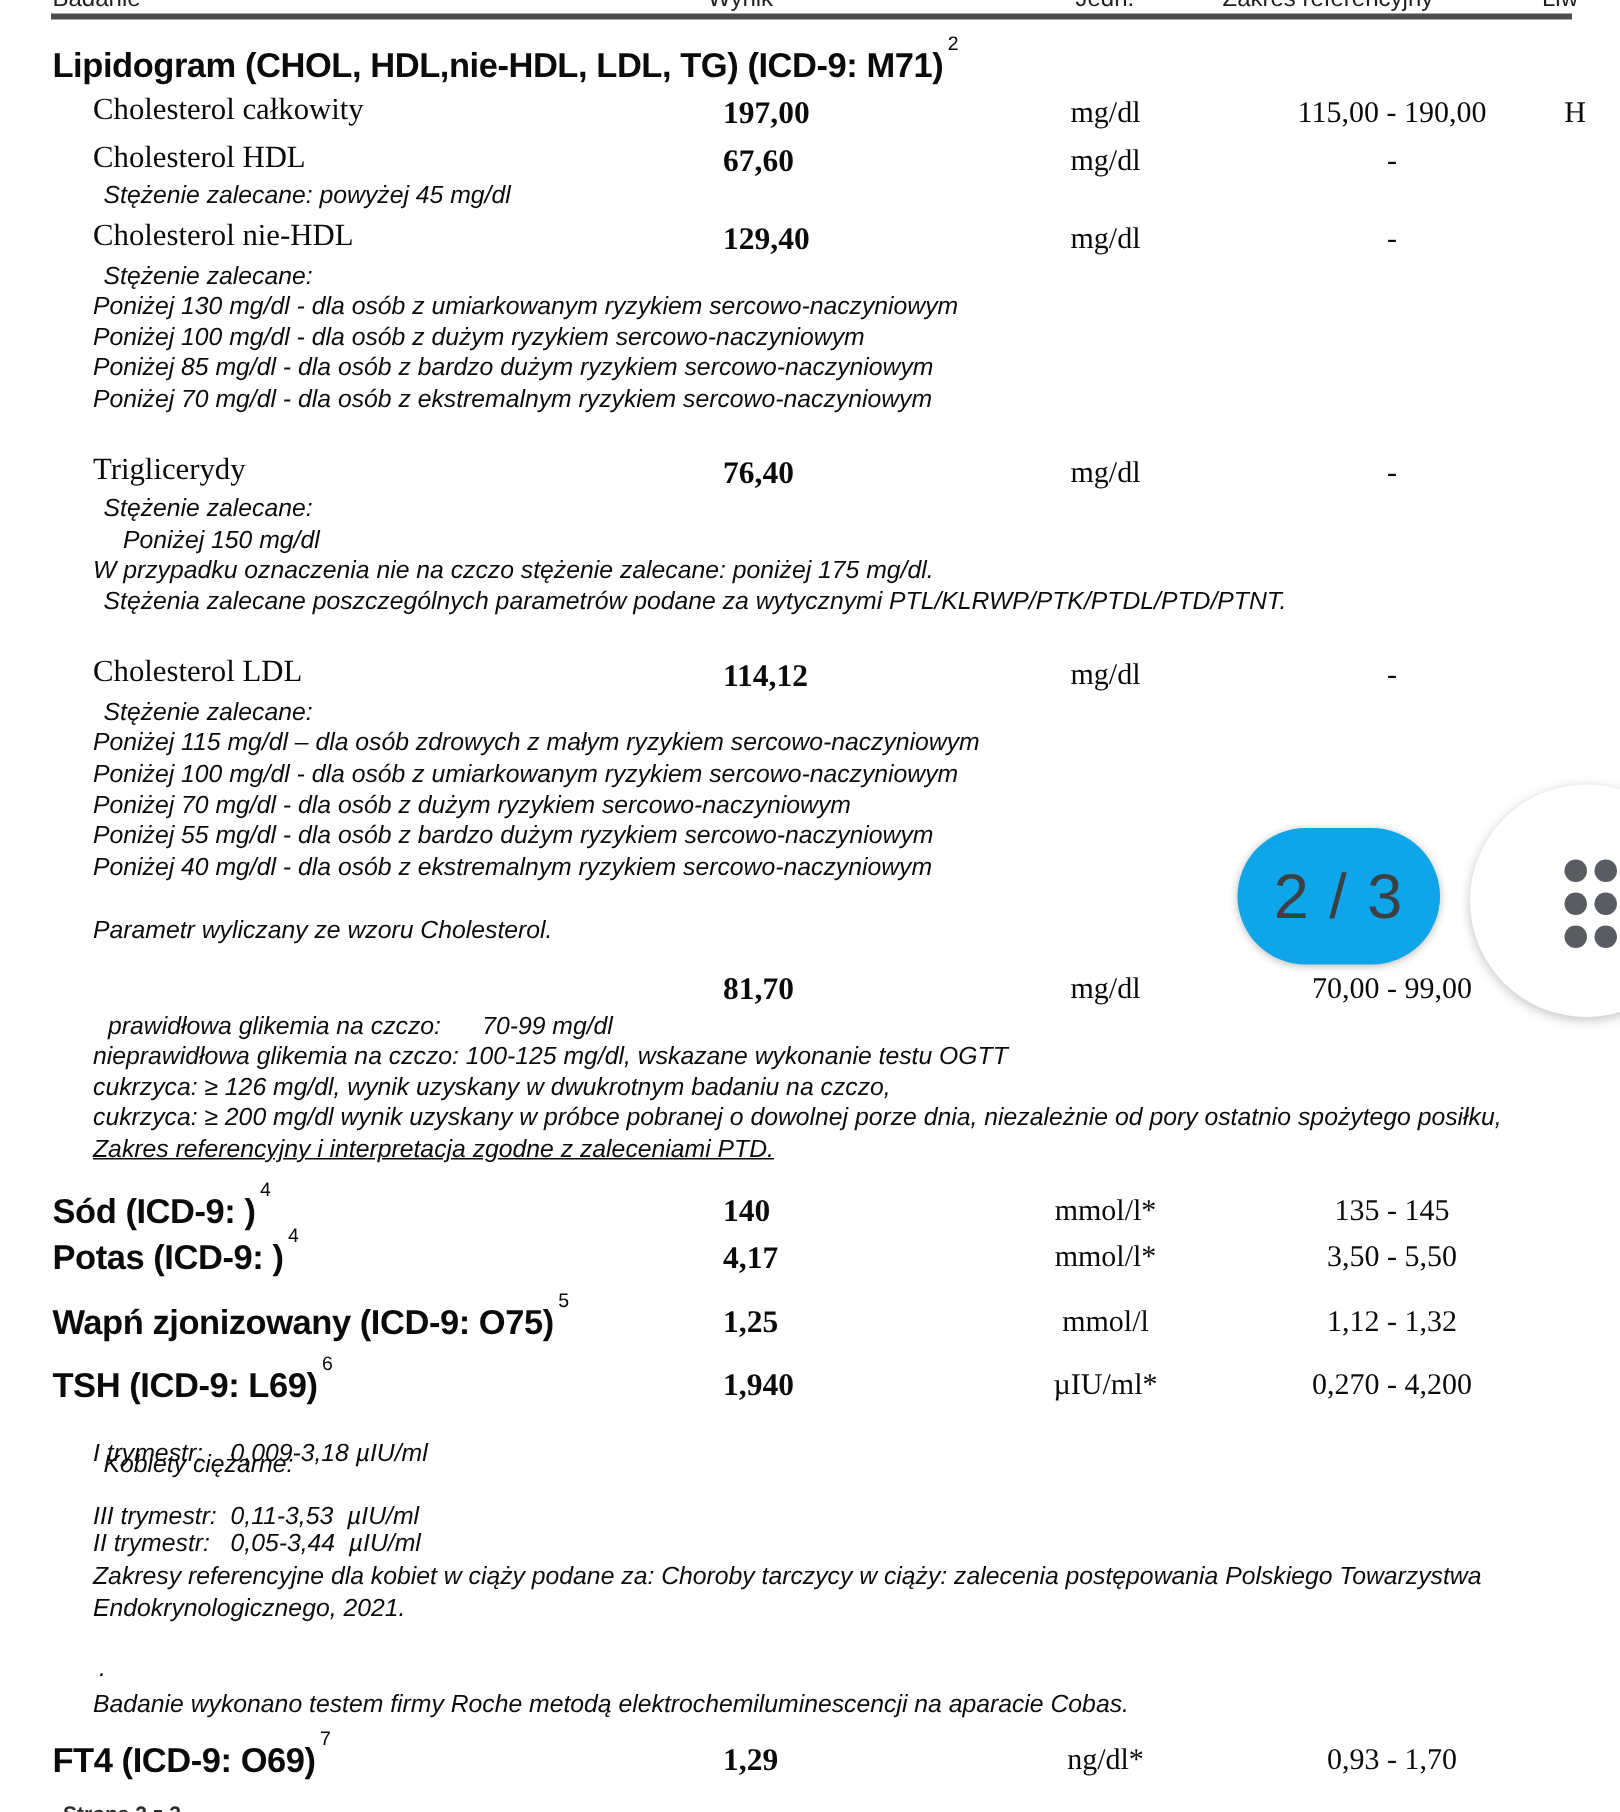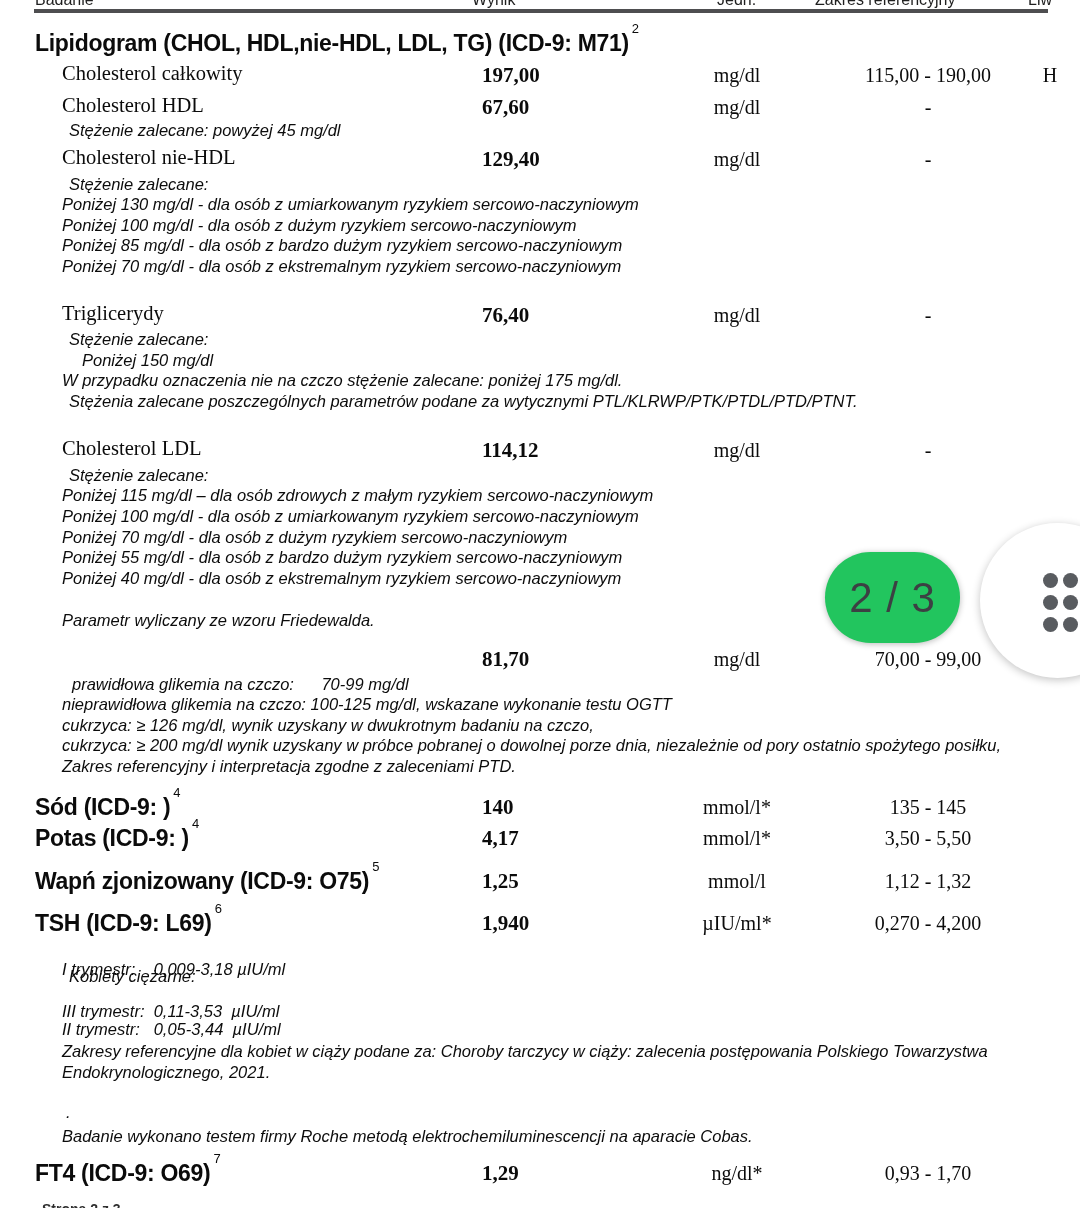--- a/index.html
+++ b/index.html
@@ -20,21 +20,21 @@
   .row.sans .name, .row.section .name { left:35px; font:bold 23px "Liberation Sans", sans-serif; letter-spacing:-0.3px; }
   .row .value { position:absolute; left:482px; top:1px; font:bold 21px "Liberation Serif", serif; }
   .row .unit  { position:absolute; left:657px; top:2px; width:160px; text-align:center; font:20px "Liberation Serif", serif; }
   .row .range { position:absolute; left:838px; top:2px; width:180px; text-align:center; font:20px "Liberation Serif", serif; }
   .row .flag  { position:absolute; left:1025px; top:2px; width:50px; text-align:center; font:20px "Liberation Serif", serif; }
   .row .note-text { position:absolute; top:0; font:italic 16.5px "Liberation Sans", sans-serif; color:#0c0c0c; white-space:pre; }
   sup.fn { font:400 13px "Liberation Sans",sans-serif; position:relative; top:-9px; margin-left:3px; }
   
   .page-pill {
     position:absolute; left:825px; top:552px; width:135px; height:91px;
-    background:#22c55e; border-radius:46px; box-shadow:0 1px 6px rgba(0,0,0,.28);
+    background:#0ea5e9; border-radius:46px; box-shadow:0 1px 6px rgba(0,0,0,.28);
     display:flex; align-items:center; justify-content:center; z-index:5;
   }
   .page-pill span { font:400 42px "Liberation Sans",sans-serif; color:#3c4043; letter-spacing:1px; }
   .fab {
     position:absolute; left:980px; top:523px; width:155px; height:155px;
     background:#ffffff; border-radius:50%; box-shadow:0 2px 8px rgba(0,0,0,.24); z-index:5;
   }
   .dots {
     position:absolute; left:63px; top:50px;
     display:grid; grid-template-columns:15px 15px; grid-auto-rows:15px;
@@ -135,41 +135,41 @@
       <div class="row note" style="top: 528px;">
         <span class="note-text" style="left: 62px;">Poniżej 70 mg/dl - dla osób z dużym ryzykiem sercowo-naczyniowym</span>
       </div>
       <div class="row note" style="top: 548px;">
         <span class="note-text" style="left: 62px;">Poniżej 55 mg/dl - dla osób z bardzo dużym ryzykiem sercowo-naczyniowym</span>
       </div>
       <div class="row note" style="top: 569px;">
         <span class="note-text" style="left: 62px;">Poniżej 40 mg/dl - dla osób z ekstremalnym ryzykiem sercowo-naczyniowym</span>
       </div>
       <div class="row note" style="top: 611px;">
-        <span class="note-text" style="left: 62px;">Parametr wyliczany ze wzoru Friedewalda.</span>
+        <span class="note-text" style="left: 62px;">Parametr wyliczany ze wzoru Cholesterol.</span>
       </div>
       <div class="row result sans" style="top: 646px;">
         <span class="value">81,70</span>
         <span class="unit">mg/dl</span>
         <span class="range">70,00 - 99,00</span>
       </div>
       <div class="row note" style="top: 675px;">
         <span class="note-text" style="left: 72px;">prawidłowa glikemia na czczo:      70-99 mg/dl</span>
       </div>
       <div class="row note" style="top: 695px;">
         <span class="note-text" style="left: 62px;">nieprawidłowa glikemia na czczo: 100-125 mg/dl, wskazane wykonanie testu OGTT</span>
       </div>
       <div class="row note" style="top: 716px;">
         <span class="note-text" style="left: 62px;">cukrzyca: ≥ 126 mg/dl, wynik uzyskany w dwukrotnym badaniu na czczo,</span>
       </div>
       <div class="row note" style="top: 736px;">
         <span class="note-text" style="left: 62px;">cukrzyca: ≥ 200 mg/dl wynik uzyskany w próbce pobranej o dowolnej porze dnia, niezależnie od pory ostatnio spożytego posiłku,</span>
       </div>
       <div class="row note" style="top: 757px;">
-        <span class="note-text" style="left: 62px;">Zakres referencyjny i interpretacja zgodne z zaleceniami PTD.</span>
+        <span class="note-text" style="left: 62px; text-decoration: underline;">Zakres referencyjny i interpretacja zgodne z zaleceniami PTD.</span>
       </div>
       <div class="row result sans" style="top: 794px;">
         <span class="name"><span>Sód (ICD-9: )</span><sup class="fn">4</sup></span>
         <span class="value">140</span>
         <span class="unit">mmol/l*</span>
         <span class="range">135 - 145</span>
       </div>
       <div class="row result sans" style="top: 825px;">
         <span class="name"><span>Potas (ICD-9: )</span><sup class="fn">4</sup></span>
         <span class="value">4,17</span>

